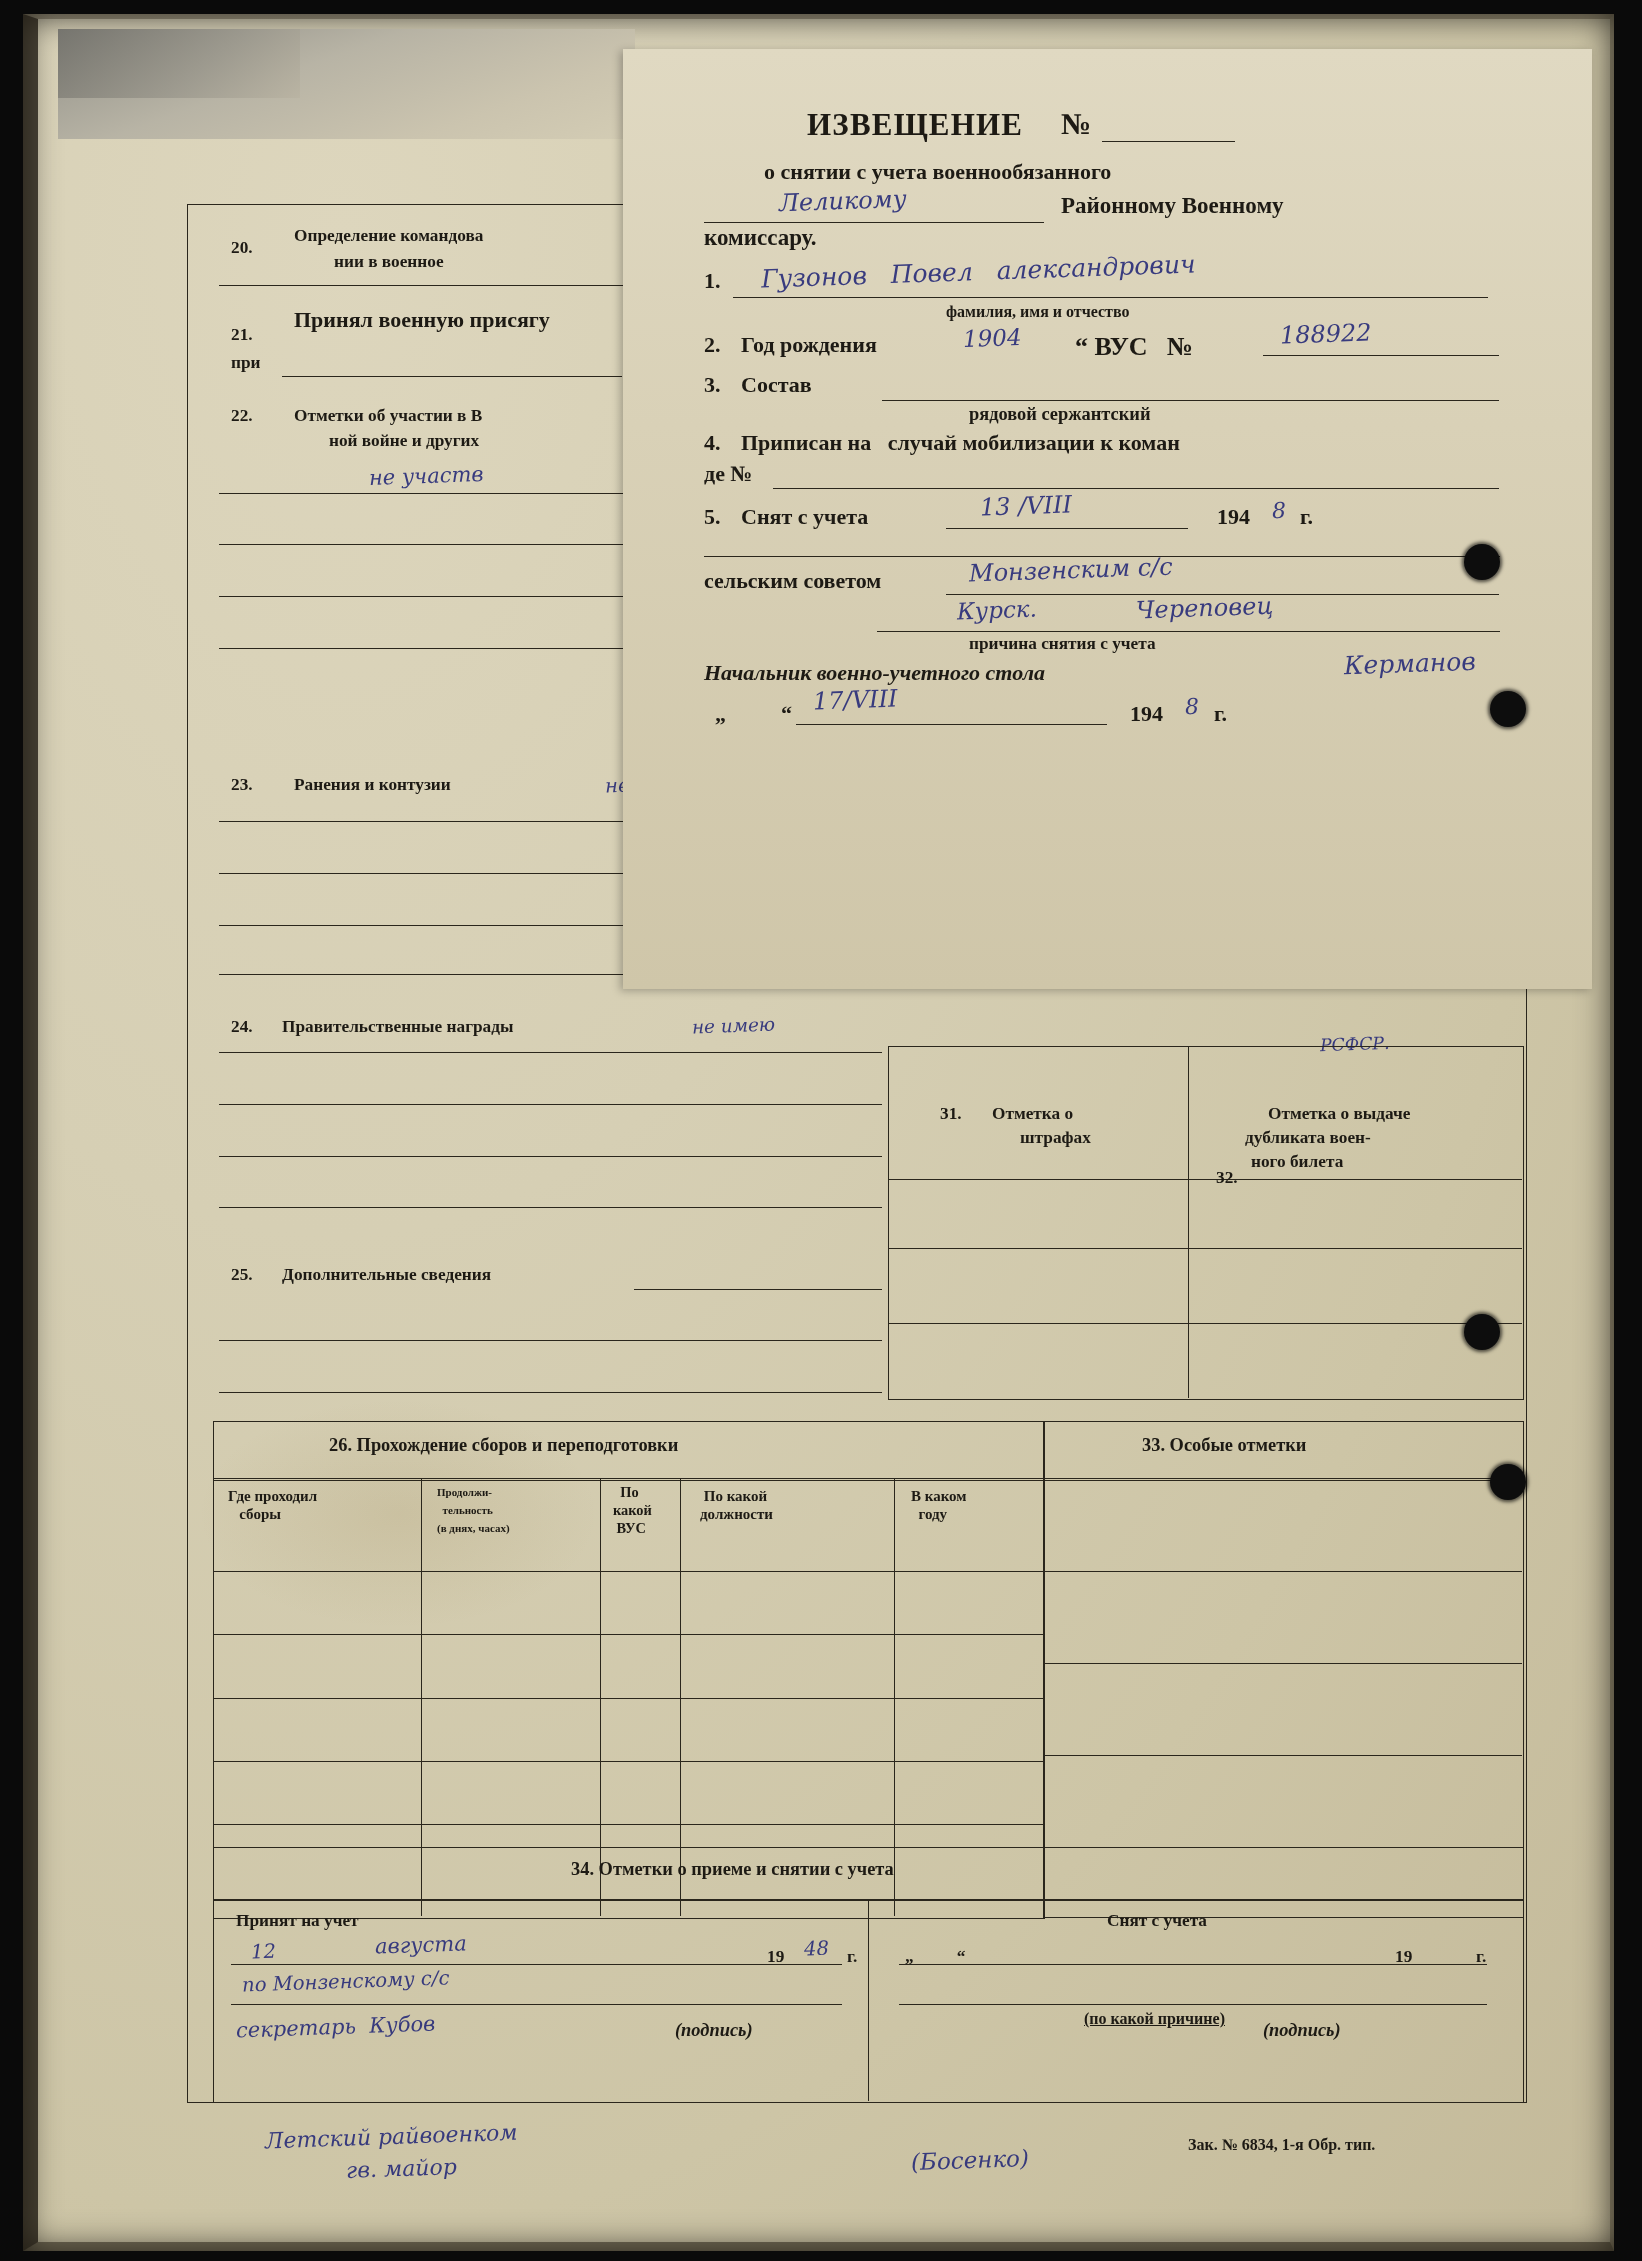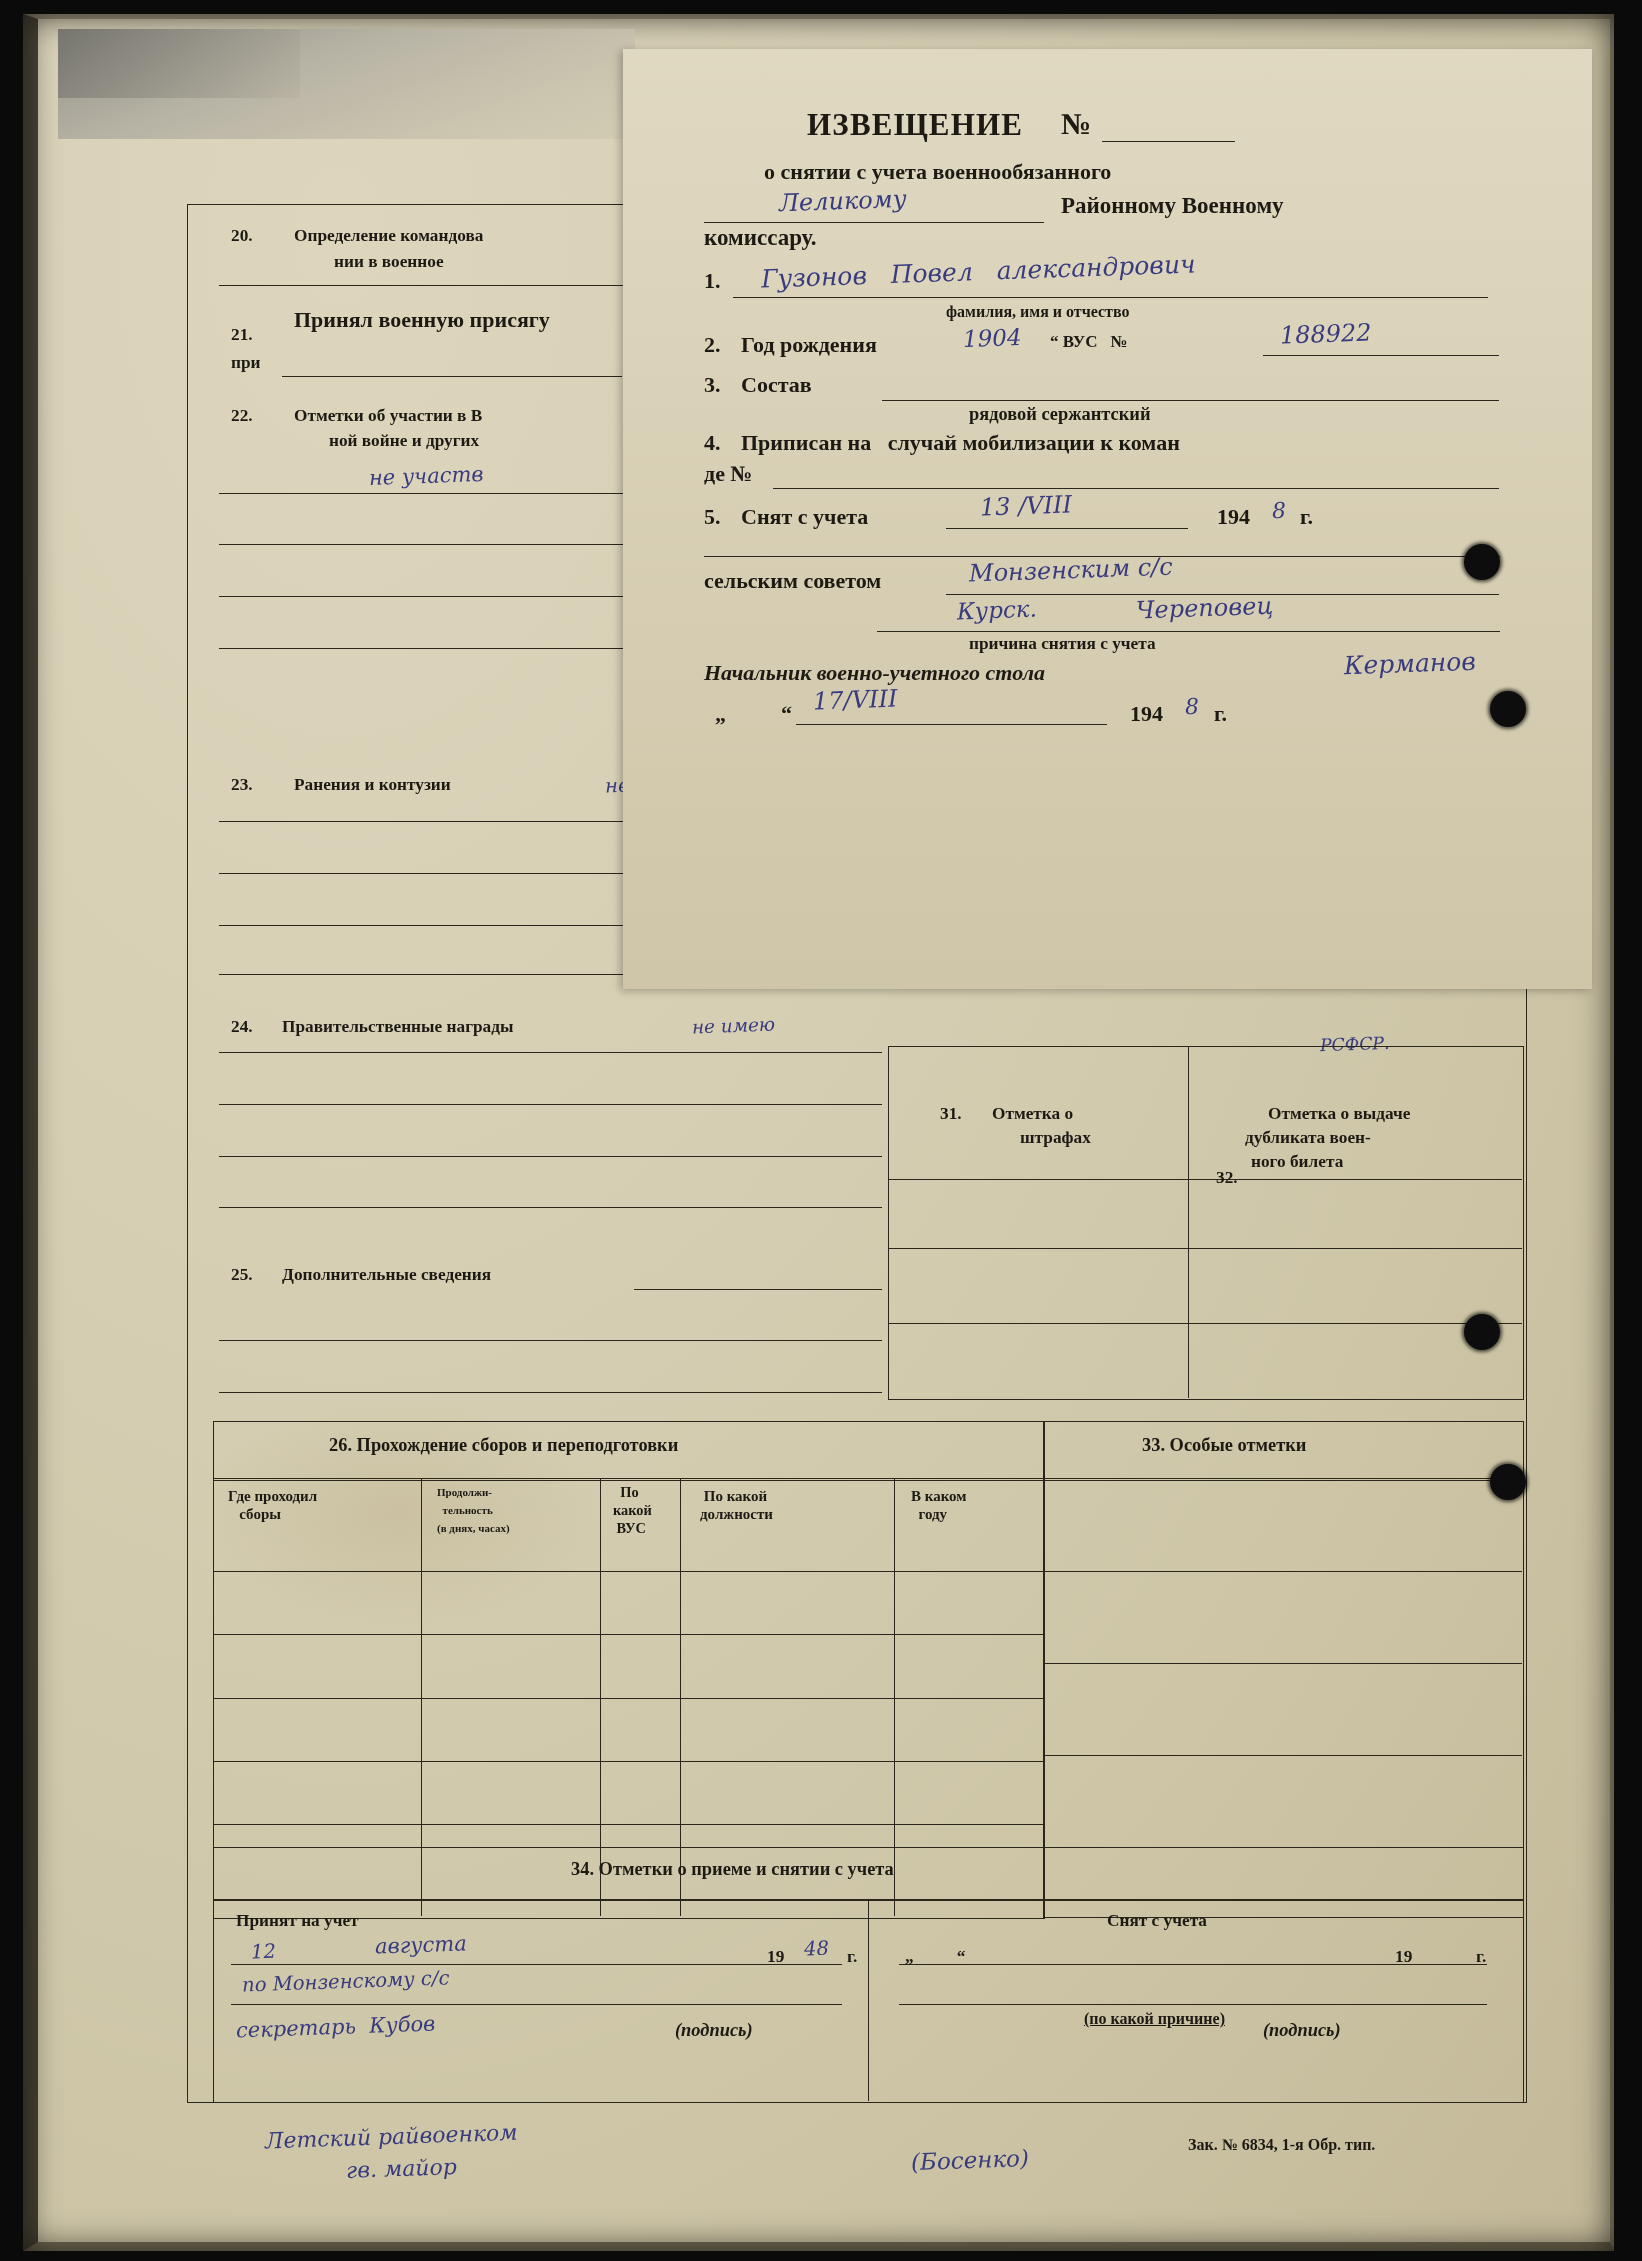--- a/index.html
+++ b/index.html
@@ -65,21 +65,21 @@
 
     <div class="tornpatch"></div>
     <div class="tornpatch2"></div>
 
     <div class="stain" style="left:865px;top:865px;width:242px;height:104px;background:radial-gradient(ellipse,rgba(150,120,60,.22),rgba(150,120,60,0) 70%);"></div>
     <div class="stain" style="left:173px;top:1384px;width:404px;height:231px;background:radial-gradient(ellipse,rgba(140,115,60,.13),rgba(140,115,60,0) 70%);"></div>
     <div class="stain" style="left:1095px;top:127px;width:288px;height:150px;background:radial-gradient(ellipse,rgba(120,100,50,.12),rgba(120,100,50,0) 70%);"></div>
 
     <div class="box" style="left:164px;top:190px;width:1338px;height:1897px;border-width:1.7px;"></div>
 
-    <div class="t b" style="left:208px;top:212px;font-size:17.3px;">20.</div>
+    <div class="t b" style="left:208px;top:224px;font-size:17.3px;">20.</div>
     <div class="t b" style="left:271px;top:212px;font-size:17.3px;">Определение командова</div>
     <div class="t b" style="left:311px;top:238px;font-size:17.3px;">нии в военное</div>
     <div class="ln" style="left:196px;top:271px;width:404px;"></div>
 
     <div class="t b" style="left:208px;top:311px;font-size:17.3px;">21.</div>
     <div class="t b" style="left:271px;top:293px;font-size:22px;">Принял военную присягу</div>
     <div class="t b" style="left:208px;top:339px;font-size:17.3px;">при</div>
     <div class="ln" style="left:259px;top:362px;width:340px;"></div>
 
     <div class="t b" style="left:208px;top:392px;font-size:17.3px;">22.</div>
@@ -214,21 +214,21 @@
       <div class="t b" style="left:81px;top:176px;font-size:23px;">комиссару.</div>
 
       <div class="t b" style="left:81px;top:219px;font-size:22px;">1.</div>
       <div class="hw" style="left:138px;top:208px;font-size:25px;">Гузонов   Повел   александрович</div>
       <div class="ln" style="left:110px;top:248px;width:755px;"></div>
       <div class="t b" style="left:323px;top:254px;font-size:16px;">фамилия, имя и отчество</div>
 
       <div class="t b" style="left:81px;top:283px;font-size:22px;">2.</div>
       <div class="t b" style="left:118px;top:283px;font-size:22px;">Год рождения</div>
       <div class="hw" style="left:340px;top:276px;font-size:23px;">1904</div>
-      <div class="t b" style="left:427px;top:283px;font-size:17px;">“ ВУС   №</div>
+      <div class="t b" style="left:452px;top:283px;font-size:26px;">“ ВУС   №</div>
       <div class="hw" style="left:657px;top:271px;font-size:24px;">188922</div>
       <div class="ln" style="left:640px;top:306px;width:236px;"></div>
 
       <div class="t b" style="left:81px;top:323px;font-size:22px;">3.</div>
       <div class="t b" style="left:118px;top:323px;font-size:22px;">Состав</div>
       <div class="ln" style="left:259px;top:351px;width:617px;"></div>
       <div class="t b" style="left:346px;top:355px;font-size:18.4px;">рядовой сержантский</div>
 
       <div class="t b" style="left:81px;top:381px;font-size:22px;">4.</div>
       <div class="t b" style="left:118px;top:381px;font-size:22px;">Приписан на   случай мобилизации к коман</div>

